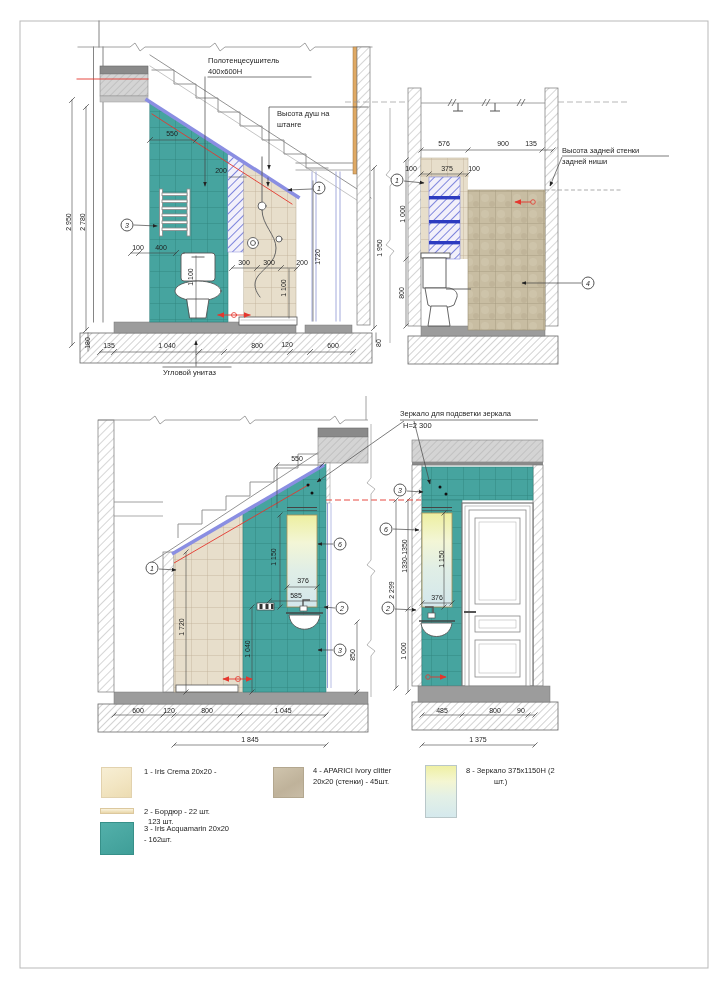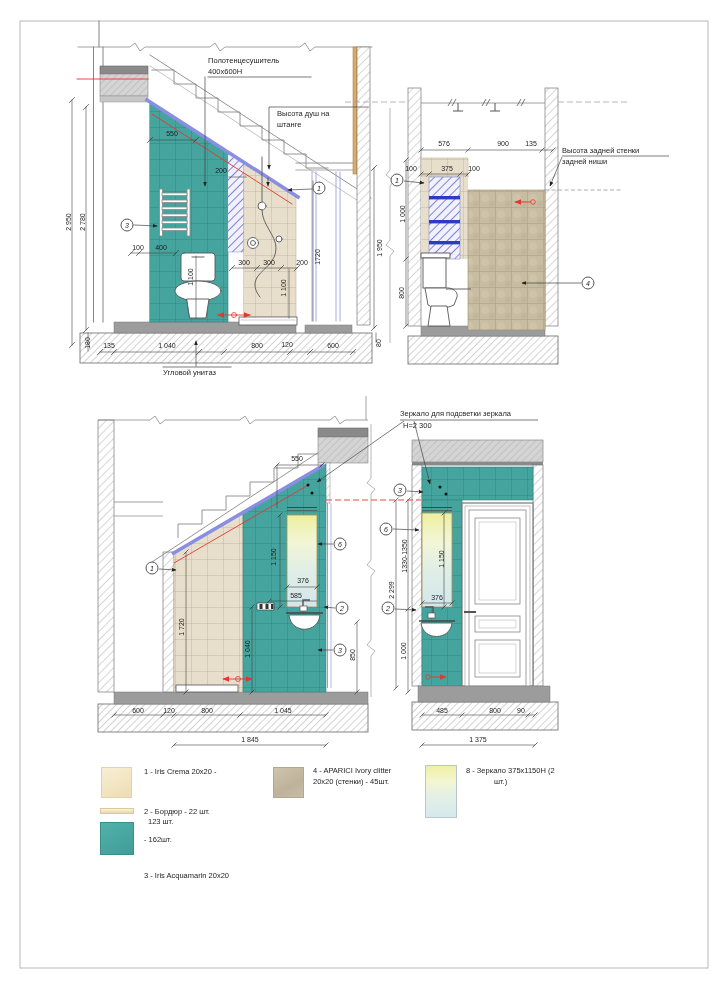--- a/index.html
+++ b/index.html
@@ -532,21 +532,21 @@
       <span class="lbl dim" style="left: 442px; top: 710px;">485</span>
       <span class="lbl dim" style="left: 495px; top: 710px;">800</span>
       <span class="lbl dim" style="left: 521px; top: 710px;">90</span>
       <span class="lbl dim" style="left: 478px; top: 739px;">1 375</span>
       <span class="lbl mk" style="left: 400px; top: 490px;">3</span>
       <span class="lbl mk" style="left: 386px; top: 529px;">6</span>
       <span class="lbl mk" style="left: 388px; top: 608px;">2</span>
       <span class="lbl leg" style="left: 144px; top: 731px; margin-top: 41px;">1 - Iris Crema 20x20 -</span>
       <span class="lbl leg" style="left: 148px; top: 782px; margin-top: 40px;">123 шт.</span>
       <span class="lbl leg" style="left: 144px; top: 812px;">2 - Бордюр - 22 шт.</span>
-      <span class="lbl leg" style="left: 144px; top: 876px;">3 - Iris Acquamarin 20x20</span>
+      <span class="lbl leg" style="left: 144px; top: 829px;">3 - Iris Acquamarin 20x20</span>
       <span class="lbl leg" style="left: 144px; top: 840px;">- 162шт.</span>
       <span class="lbl leg" style="left: 313px; top: 771px;">4 - APARICI Ivory clitter</span>
       <span class="lbl leg" style="left: 313px; top: 782px;">20x20 (стенки) - 45шт.</span>
       <span class="lbl leg" style="left: 466px; top: 771px;">8 - Зеркало  375x1150Н (2</span>
       <span class="lbl leg" style="left: 494px; top: 782px;">шт.)</span>
       <div class="sw sw-crema" style="left: 101px; top: 767px; width: 31px; height: 31px;"></div>
       <div class="sw sw-border" style="left: 100px; top: 808px; width: 34px; height: 6px;"></div>
       <div class="sw sw-acquamarin" style="left: 100px; top: 822px; width: 34px; height: 33px;"></div>
       <div class="sw sw-aparici" style="left: 273px; top: 767px; width: 31px; height: 31px;"></div>
       <div class="sw sw-mirror" style="left: 425px; top: 765px; width: 32px; height: 53px;"></div>

